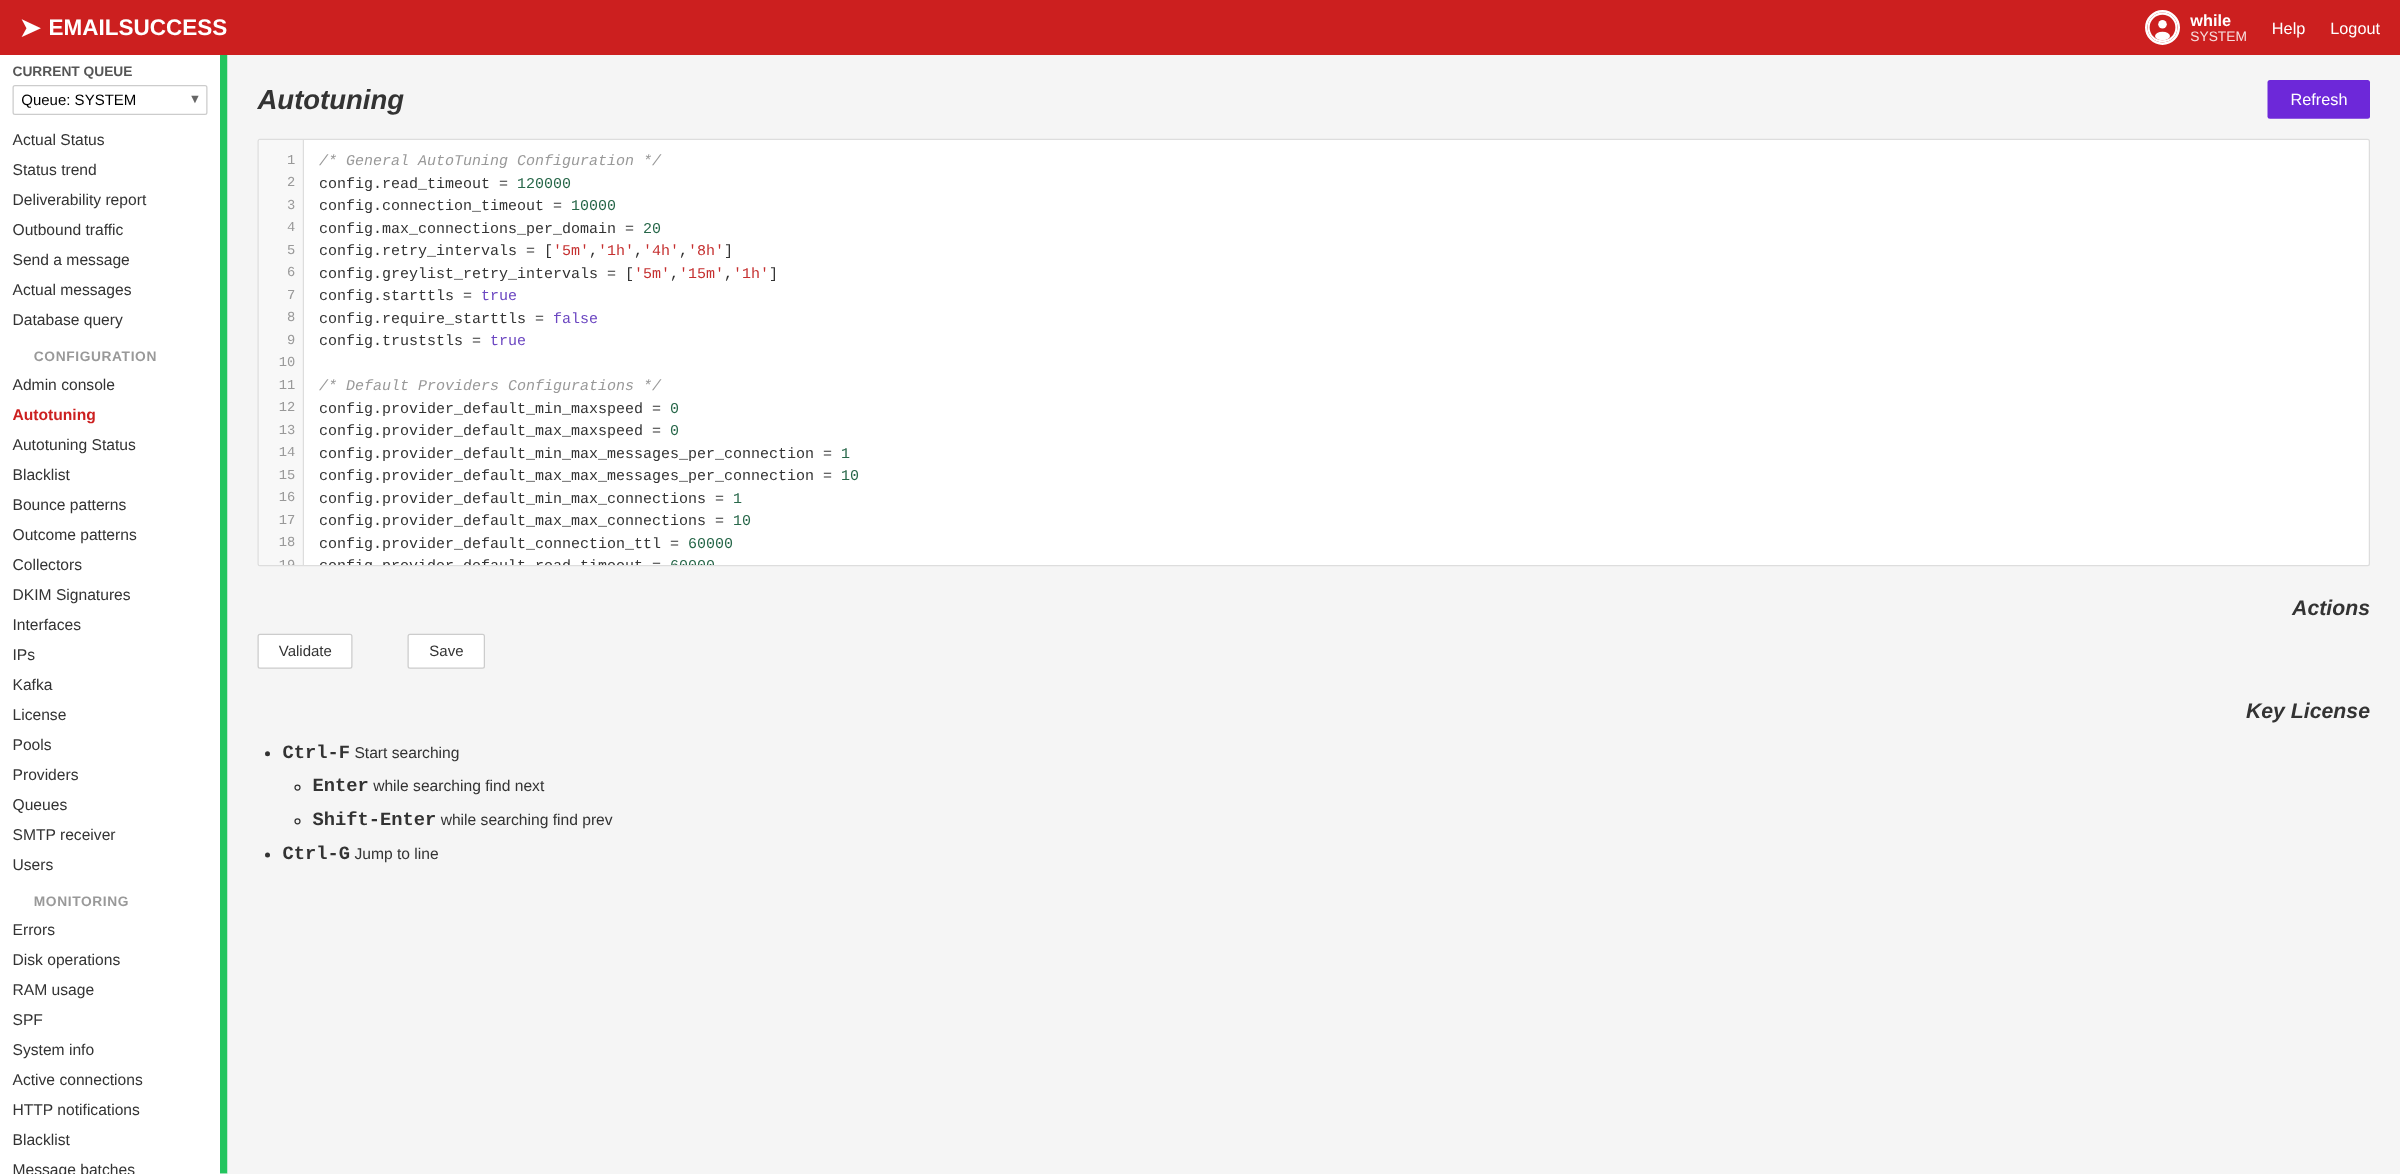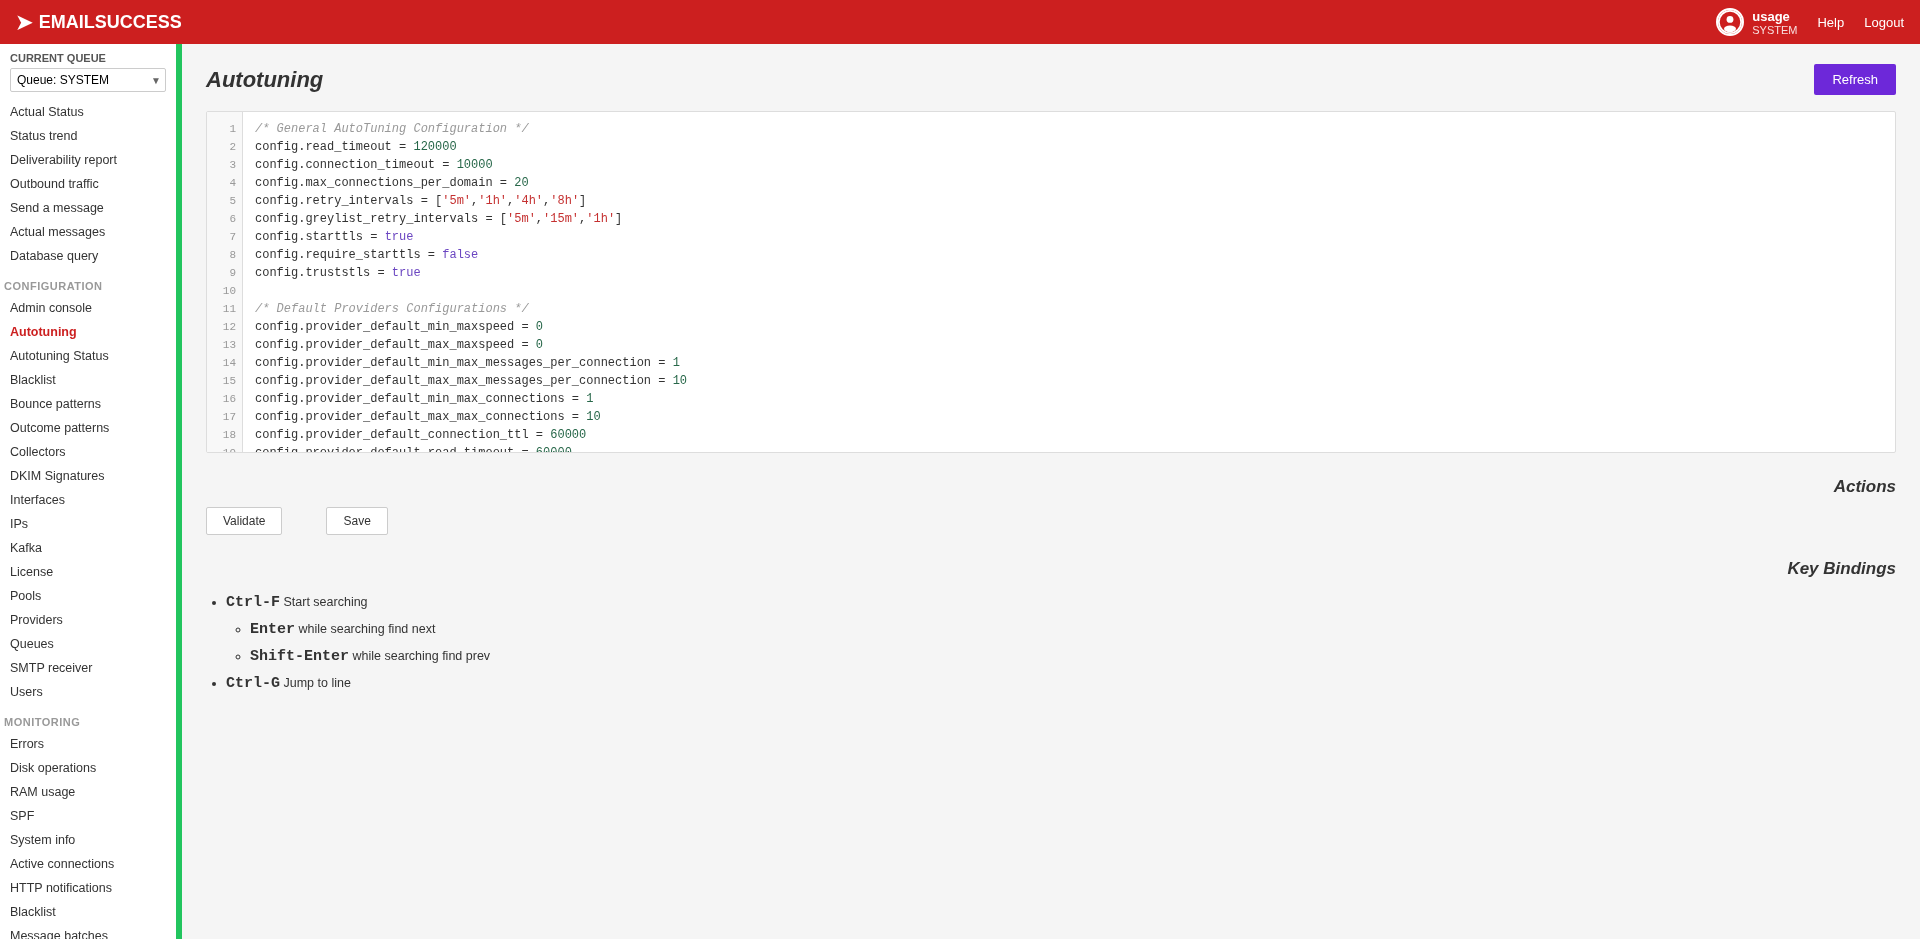--- a/index.html
+++ b/index.html
@@ -65,22 +65,23 @@
       background: #fff;
       border-right: 6px solid #22c55e;
       overflow-y: auto;
       flex-shrink: 0;
       padding-bottom: 20px;
     }
     .sidebar-section-title {
       font-size: 11px;
       font-weight: bold;
       color: #999;
-      padding: 12px 10px 4px 4px;
+      padding: 12px 10px 4px 16px;
       letter-spacing: 0.5px;
+      margin-left: 11px;
     }
     .sidebar-item {
       display: block;
       padding: 5px 10px;
       color: #333;
       text-decoration: none;
       font-size: 12.5px;
       cursor: pointer;
     }
     .sidebar-item.active { color: #cc1f1f; font-weight: bold; }
@@ -258,21 +259,21 @@
   <div class="topnav-right">
     <div class="topnav-user">
       <div class="avatar">
         <svg width="28" height="28" viewBox="0 0 28 28" fill="none">
           <circle cx="14" cy="14" r="13" stroke="white" stroke-width="2"></circle>
           <circle cx="14" cy="11" r="4" fill="white"></circle>
           <ellipse cx="14" cy="22" rx="7" ry="4" fill="white"></ellipse>
         </svg>
       </div>
       <div>
-        <div style="font-weight:bold;">usage</div>
+        <div style="font-weight:bold;">while</div>
         <div style="font-size:11px;opacity:0.85;">SYSTEM</div>
       </div>
     </div>
     <a href="#">Help</a>
     <a href="#">Logout</a>
   </div>
 </nav>
 
 <div class="layout">
 
@@ -370,21 +371,21 @@
 
     <div class="actions-section">
       <h2 class="section-title">Actions</h2>
       <div class="action-buttons">
         <button class="btn-validate">Validate</button>
         <button class="btn-save">Save</button>
       </div>
     </div>
 
     <div class="keybindings-section">
-      <h2 class="section-title">Key Bindings</h2>
+      <h2 class="section-title">Key License</h2>
       <ul>
         <li>
           <kbd>Ctrl-F</kbd>
           <span> Start searching</span>
           <ul>
             <li>
               <kbd>Enter</kbd>
               <span> while searching find next</span>
             </li>
             <li>

